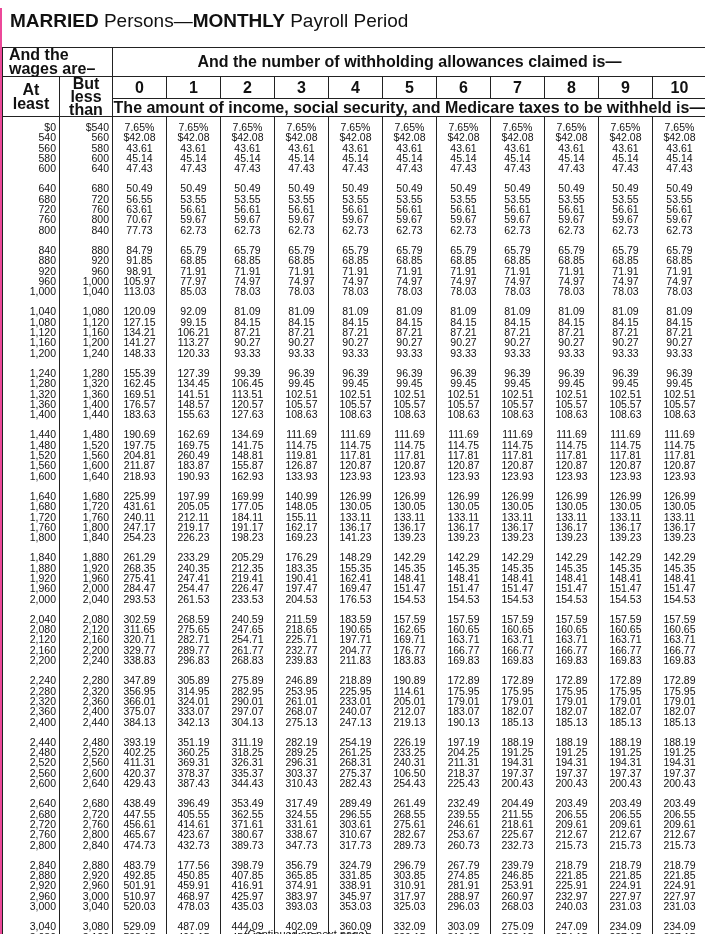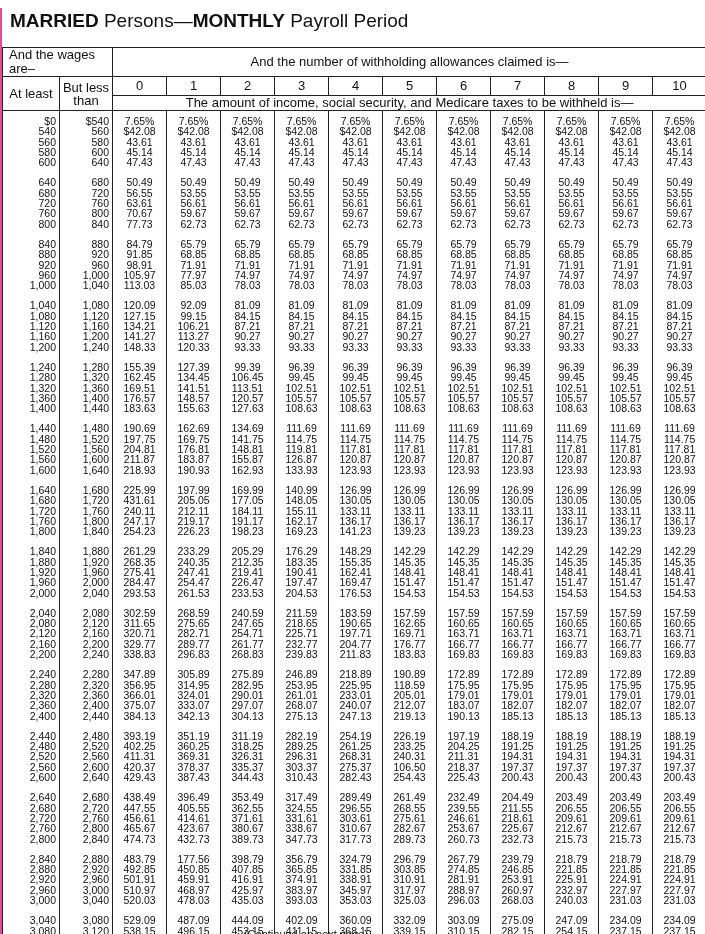--- a/index.html
+++ b/index.html
@@ -5,21 +5,21 @@
   html, body { margin:0; padding:0; background:#fff; }
   body { width:705px; height:934px; overflow:hidden; font-family:"Liberation Sans", sans-serif; color:#111; position:relative; }
   .page { position:absolute; left:0; top:8px; width:703px; height:932px; border-left:2px solid #ec4899;padding-left:20px; }
   .title { position:absolute; left:8px; top:3px; font-size:19px; line-height:20px; white-space:nowrap; }
   .title b { font-weight:bold; }
   .subtitle { position:absolute; left:0; width:705px; top:22px; text-align:center; font-size:11.5px; font-weight:bold; line-height:13px; }
   table.tax { position:absolute; left:0; top:39px; width:705px; border-collapse:collapse; table-layout:fixed; font-size:10.5px; }
   table.tax col.c0 { width:57px; }
   table.tax col.c1 { width:53px; }
   table.tax col.cn { width:54px; }
-  table.tax th { font-weight:normal; border:1px solid #222; padding:0; line-height:14px; font-size:13px; }
+  table.tax th { font-weight:bold; border:1px solid #222; padding:0; line-height:14px; font-size:16px; }
   table.tax th.left { text-align:left; padding-left:6px; }
   .h1 th { height:15px; }
   .h2 th { height:18px; }
   .h3 th { height:14px;margin-top:43px; }
   table.tax td { border-left:1px solid #222; border-right:1px solid #222; padding:0 3px 0 0; text-align:right; vertical-align:top; line-height:10.3px; font-size:10.5px; white-space:pre; }
   table.tax td.num { text-align:center; padding:0; }
   table.tax tr.grp td { padding-top:5px; padding-bottom:5px; }
   .cont { position:absolute; left:0; width:608px; top:920px; text-align:center; font-size:11px; }
 </style>
 </head>
@@ -415,21 +415,21 @@
 1,560
 1,600
 1,640</td>
           <td class="num">190.69
 197.75
 204.81
 211.87
 218.93</td>
           <td class="num">162.69
 169.75
-176.81
+260.49
 183.87
 190.93</td>
           <td class="num">134.69
 141.75
 148.81
 155.87
 162.93</td>
           <td class="num">111.69
 114.75
 119.81
@@ -702,21 +702,21 @@
 253.95
 261.01
 268.07
 275.13</td>
           <td class="num">218.89
 225.95
 233.01
 240.07
 247.13</td>
           <td class="num">190.89
-118.59
+114.61
 205.01
 212.07
 219.13</td>
           <td class="num">172.89
 175.95
 179.01
 183.07
 190.13</td>
           <td class="num">172.89
 175.95

